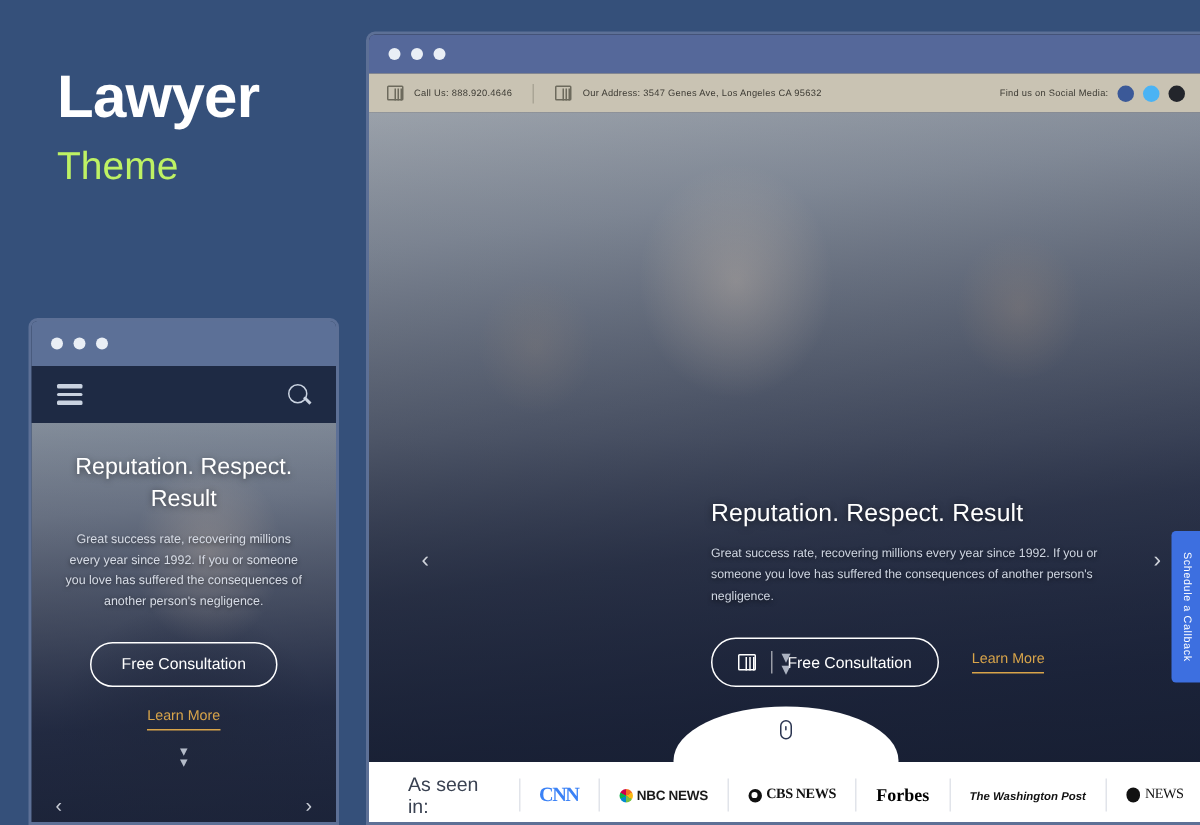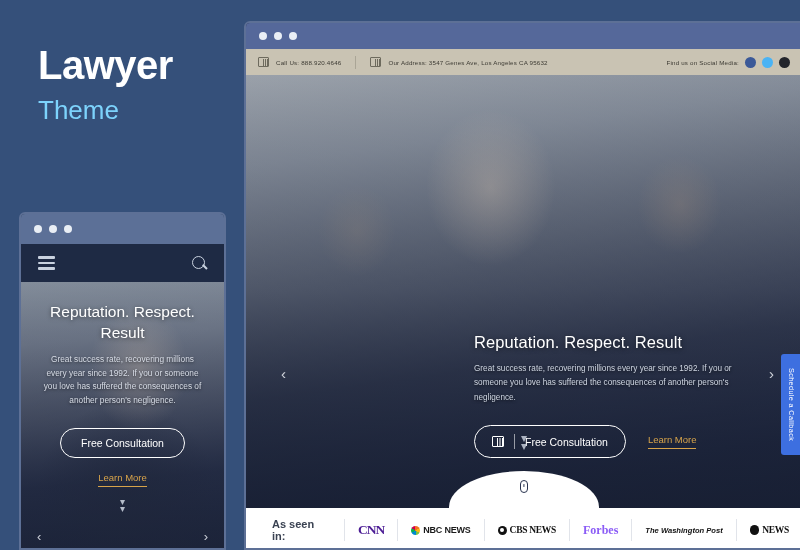--- a/index.html
+++ b/index.html
@@ -11,21 +11,21 @@
   }
   .stage { position: relative; width: 800px; height: 436px; background: #35507a; }
 
   
   .promo { position: absolute; left: 38px; top: 44px; width: 200px; }
   .promo-title {
     font-size: 40px; font-weight: bold; color: #ffffff;
     letter-spacing: -0.5px; line-height: 1.05;
   }
   .promo-sub {
-    font-size: 26px; font-weight: 300; color: #7dd3fc;
+    font-size: 26px; font-weight: 300; color: #bef264;
     margin-top: 10px; line-height: 1.1;
   }
   .promo-by { font-size: 14px; color: #b6c3d6; margin-top: 18px; }
 
   
   .mobile {
     position: absolute; left: 19px; top: 212px;
     width: 207px; height: 338px;
     border: 2px solid #5d7096;
     border-top-left-radius: 6px; border-top-right-radius: 6px;
@@ -193,33 +193,33 @@
     width: 8px; height: 13px; border: 1.2px solid #2a3450; border-radius: 5px;
   }
   .mouse::after {
     content: ""; position: absolute; left: 50%; top: 2.5px; transform: translateX(-50%);
     width: 1.2px; height: 3.5px; background: #2a3450; border-radius: 1px;
   }
   .d-logos {
     height: 44px; background: #ffffff;
     display: flex; align-items: center; padding-left: 26px; gap: 0;
   }
-  .seen { font-size: 11px; color: #3a4252; padding-right: 16px; font-weight: 700; }
+  .seen { font-size: 13px; color: #3a4252; padding-right: 16px; font-weight: 400; }
   .lsep { width: 1px; height: 22px; background: #e1e4ea; }
   .logo { padding: 0 13px; font-size: 9px; display: flex; align-items: center; gap: 3px; white-space: nowrap; }
-  .logo-cnn { color: #4c1d95; font-weight: bold; font-size: 13.5px; letter-spacing: -1px; font-family: "Liberation Serif", serif; }
+  .logo-cnn { color: #3b82f6; font-weight: bold; font-size: 13.5px; letter-spacing: -1px; font-family: "Liberation Serif", serif; }
   .logo-nbc { color: #1a1a1a; font-weight: bold; font-size: 9px; letter-spacing: -.2px; }
   .peacock { width: 9px; height: 9px; border-radius: 50%;
     background: conic-gradient(#f37021 0 17%, #fcb711 0 33%, #7ac143 0 50%, #0089d0 0 67%, #0db14b 0 83%, #cc004c 0 100%); flex:none; }
   .logo-cbs { color: #111; font-weight: bold; font-size: 9.5px; font-family: Liberation Serif, serif; letter-spacing: -.3px; }
   .eye { width: 9px; height: 9px; border-radius: 50%; background: #111; position: relative; flex: none; }
   .eye::after { content:""; position:absolute; left:2.6px; top:2.6px; width:3.8px; height:3.8px; border-radius:50%; background:#fff; }
-  .logo-forbes { color: #8b5cf6; font-weight: bold; font-size: 12px; font-family: "Liberation Serif", serif; }
+  .logo-forbes { color: #000000; font-weight: bold; font-size: 12px; font-family: "Liberation Serif", serif; }
   .logo-wapo { color: #111; font-size: 7.6px; font-family: Liberation Sans, sans-serif; font-weight: bold; font-style: italic; }
-  .logo-abc { color: #111; font-weight: bold; font-size: 9.5px; font-family: "Liberation Serif", serif; letter-spacing: -.3px; }
+  .logo-abc { color: #111; font-weight: normal; font-size: 9.5px; font-family: "Liberation Serif", serif; letter-spacing: -.3px; }
   .abc-dot { width: 9.5px; height: 9.5px; border-radius: 50%; background: #111; flex: none; }
 </style>
 </head>
 <body>
 
 <div class="stage">
 
   <div class="promo">
     <div class="promo-title">Lawyer</div>
     <div class="promo-sub">Theme</div>

